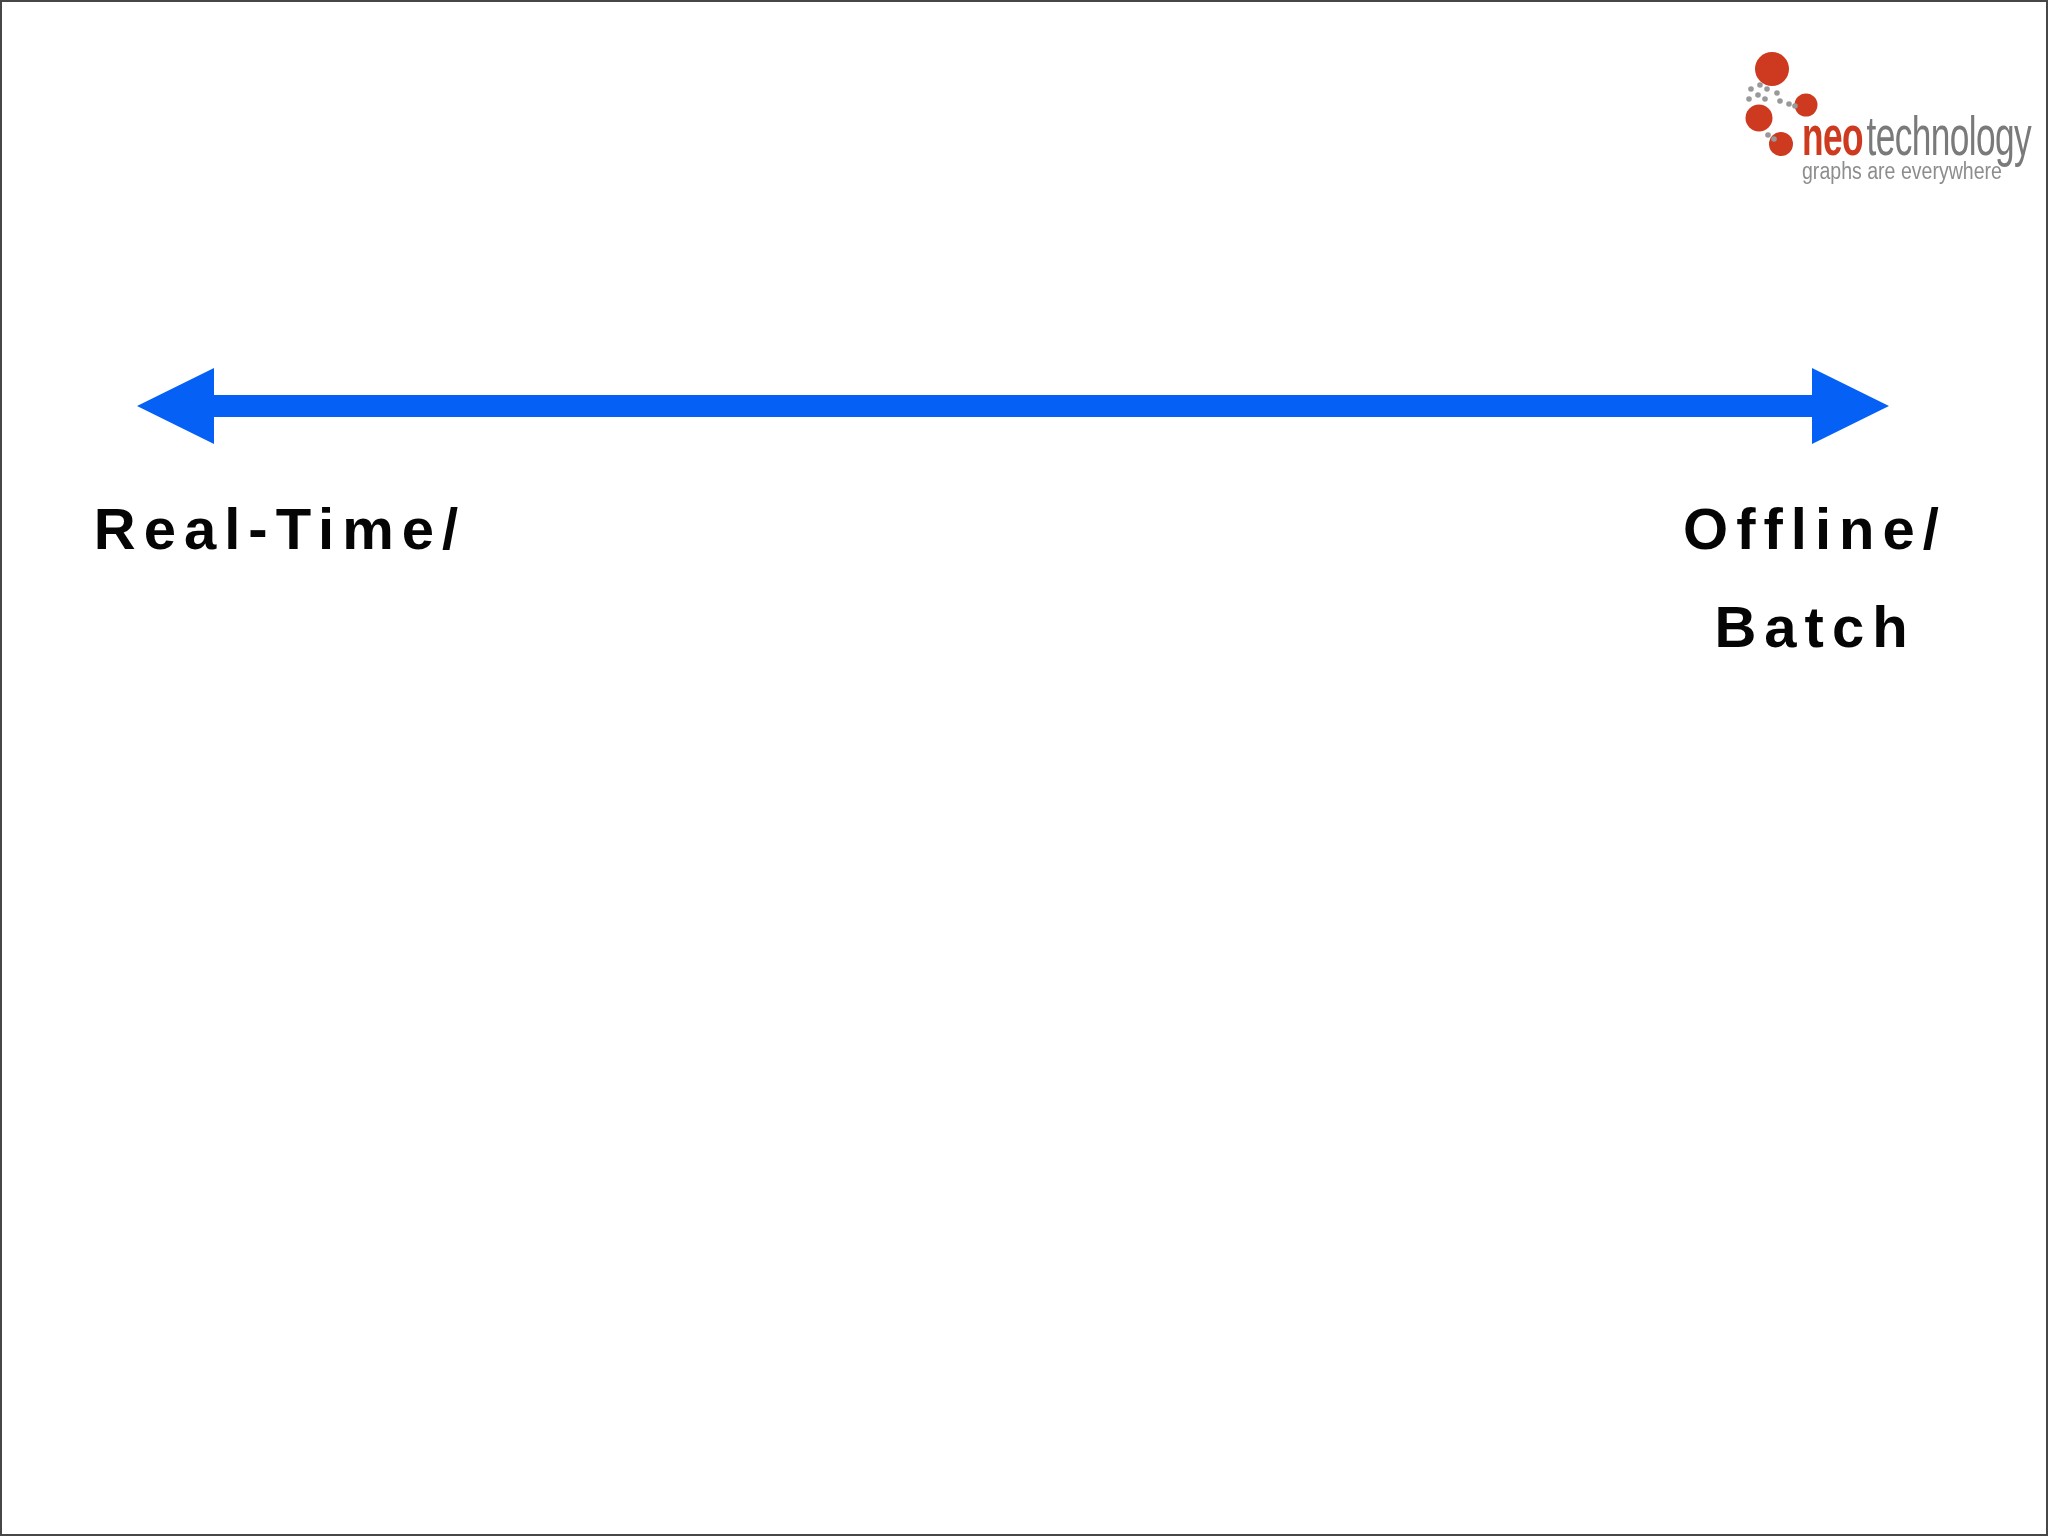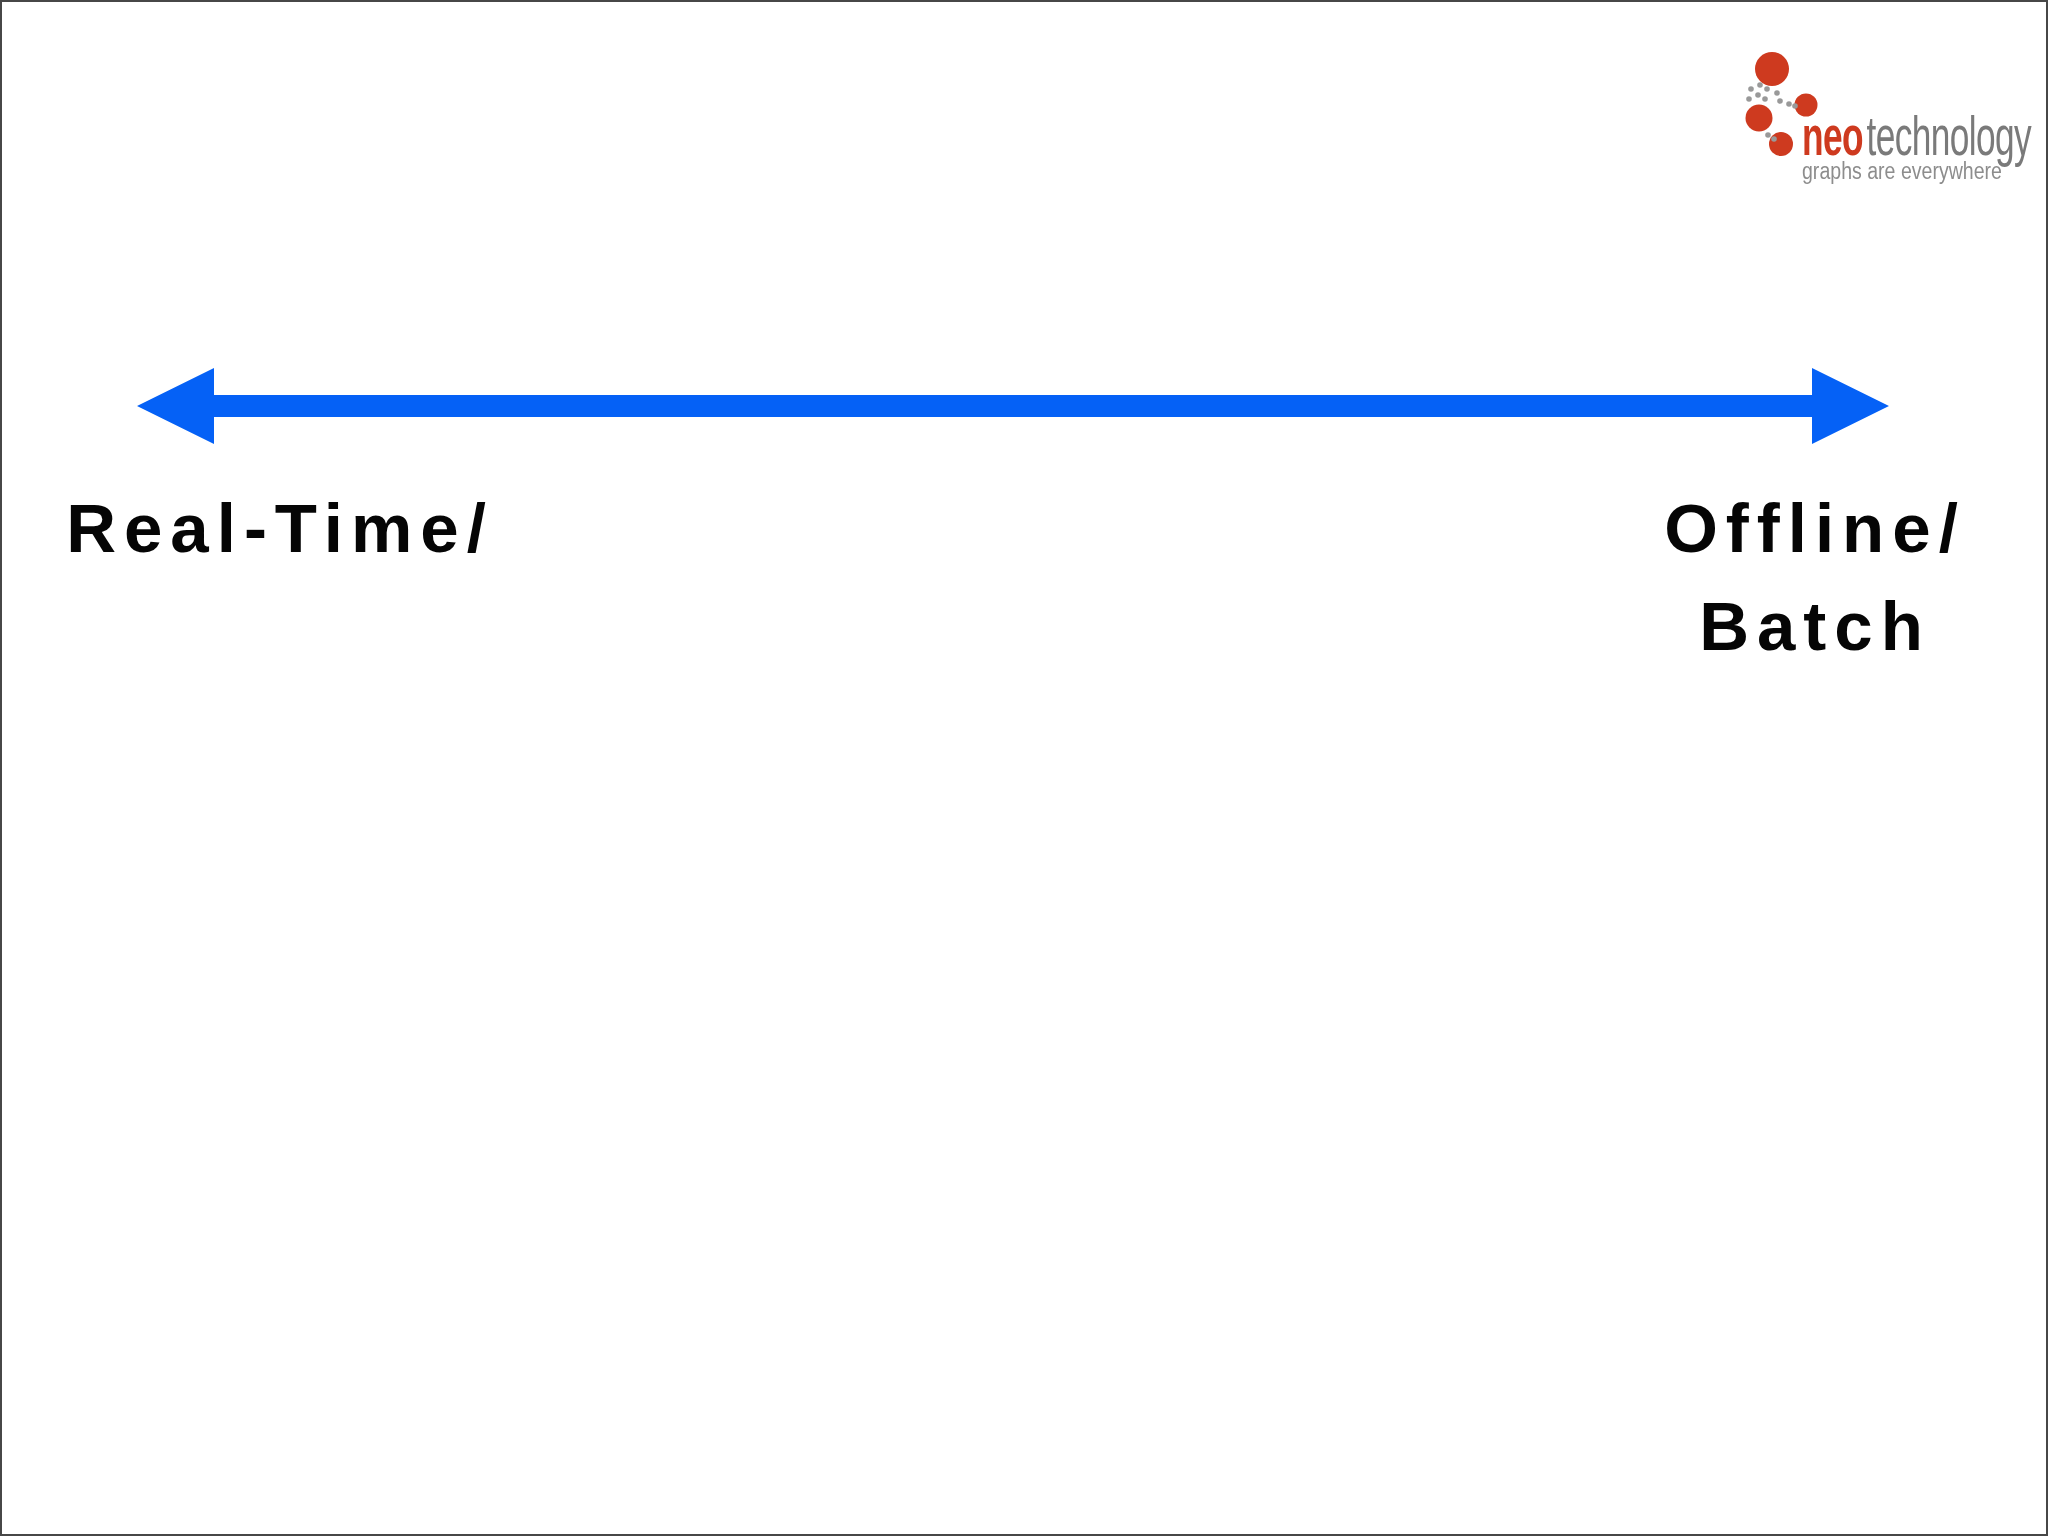--- a/index.html
+++ b/index.html
@@ -17,21 +17,21 @@
     position: absolute;
     left: 0; top: 0;
     width: 2048px; height: 1536px;
   }
   .spectrum-label {
     position: absolute;
     top: 478px;
     width: 556px;
     text-align: center;
     color: #050505;
-    font-size: 69px;
+    font-size: 58px;
     line-height: 98px;
     font-weight: 700;
     letter-spacing: 8px;
     white-space: nowrap;
   }
   .spectrum-label.left  { left: 0px; }
   .spectrum-label.right { left: 1535px; }
   .logo {
     position: absolute;
     left: 1738px; top: 45px;

